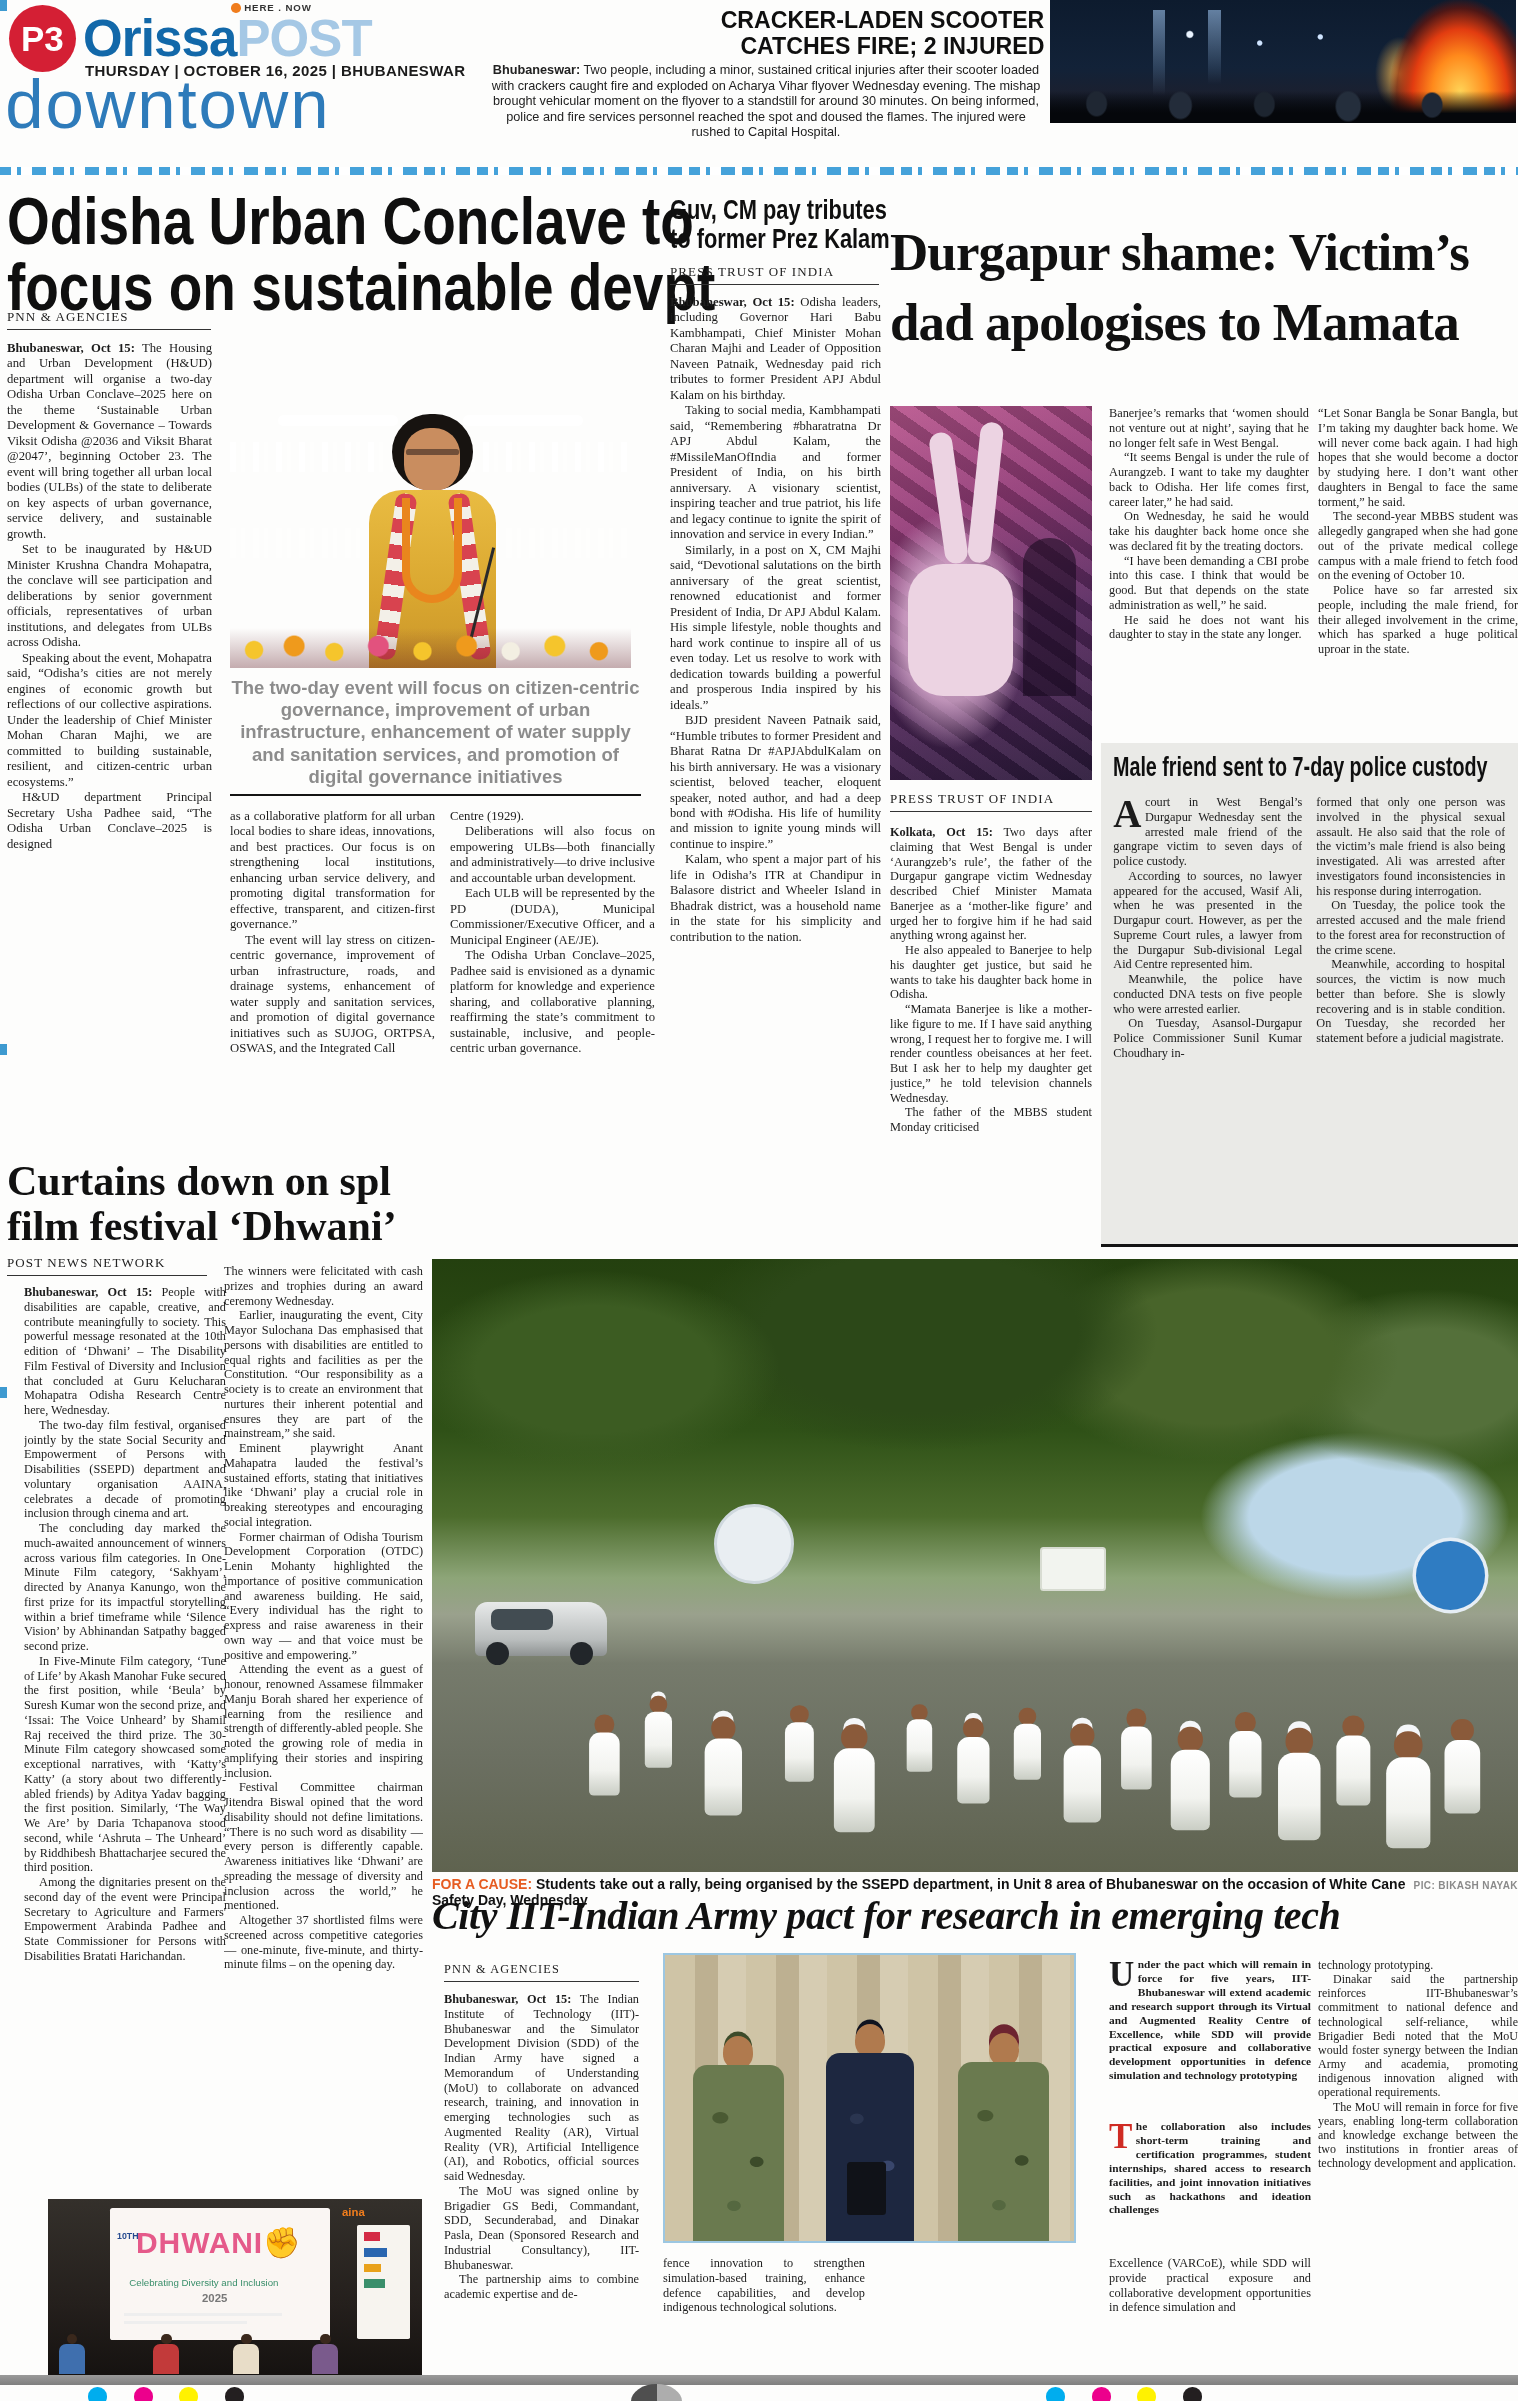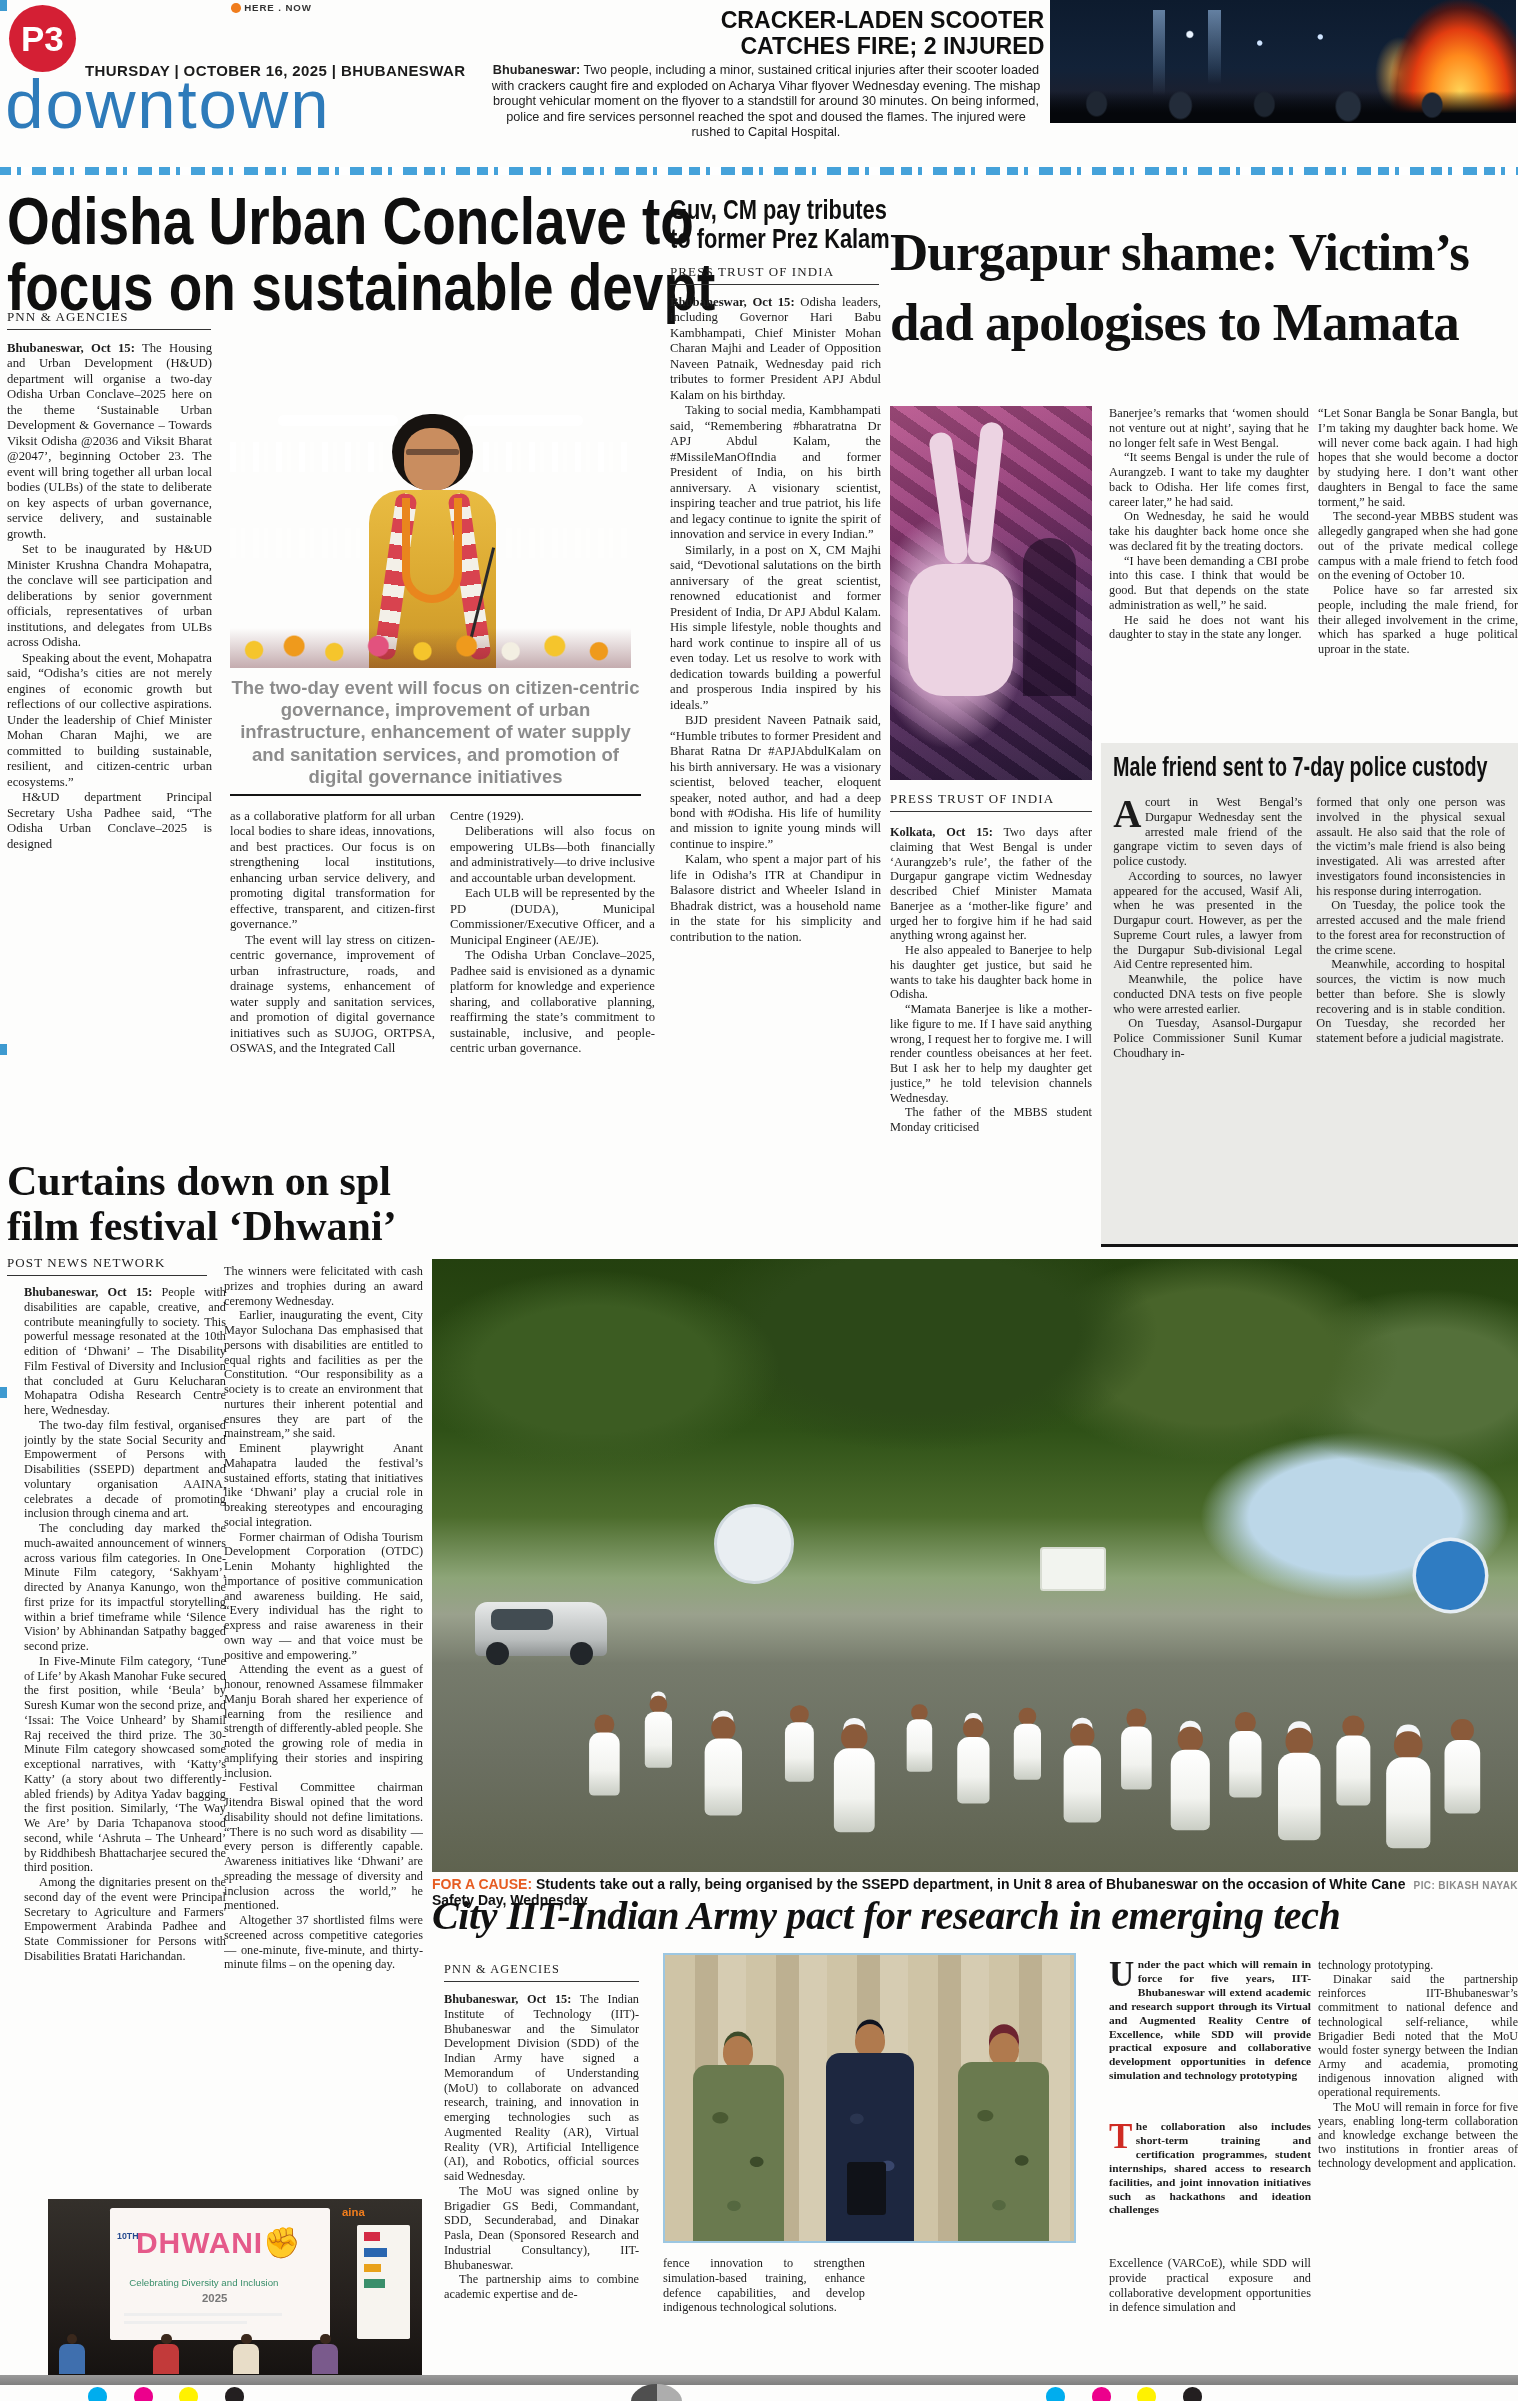--- a/index.html
+++ b/index.html
@@ -114,20 +114,21 @@
   <div class="abs edgemark" style="left:0;top:1387px;width:7px;height:11.4px;"></div>
 
   <div class="abs p3" style="left:8.8px;top:5.3px;width:67px;height:67px;">
     <span>P3</span>
   </div>
 
   <div class="abs" style="left:83px;top:1.8px;">
     <div class="tagline" style="margin-left:148px;">
       <span class="tagdot"></span><span>HERE . NOW</span>
     </div>
+    <div class="brandline"><span class="brand-a">Orissa</span><span class="brand-b">POST</span></div>
   </div>
   <div class="abs dateline" style="left:85px;top:62px;">THURSDAY | OCTOBER 16, 2025 | BHUBANESWAR</div>
 
   <div class="abs downtown" style="left:5.3px;top:70px;">downtown</div>
   <div class="abs bluedash" style="left:0;top:167px;width:1518px;height:8px;"></div>
 
   <div class="abs" style="left:488px;top:7px;width:556px;">
     <div class="hl-sans" style="font-size:24.6px;line-height:1.04;text-align:right;">
       <span class="cond" style="transform:scaleX(.94);transform-origin:100% 50%;">CRACKER-LADEN SCOOTER</span><br>
       <span class="cond" style="transform:scaleX(.94);transform-origin:100% 50%;">CATCHES FIRE; 2 INJURED</span>

